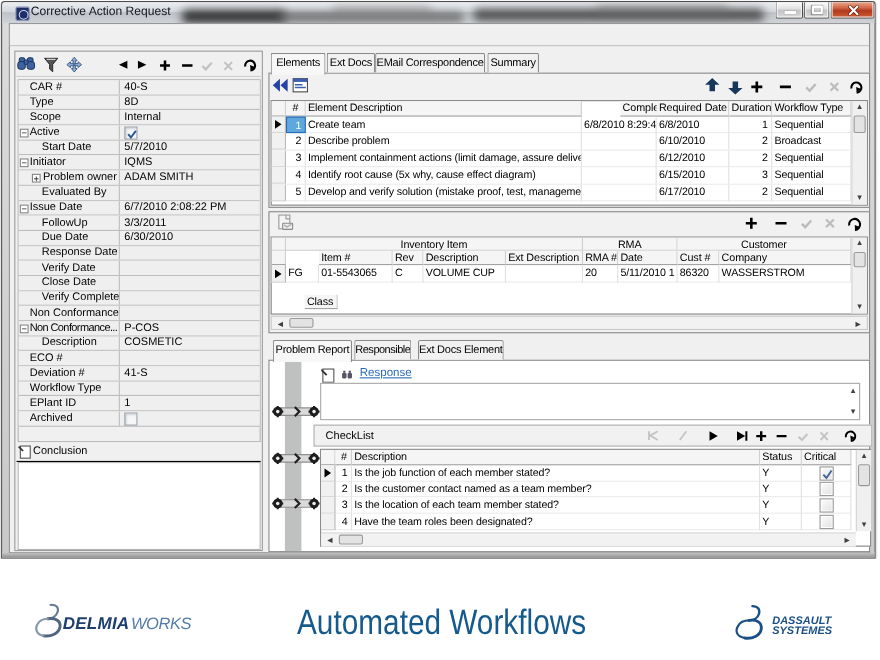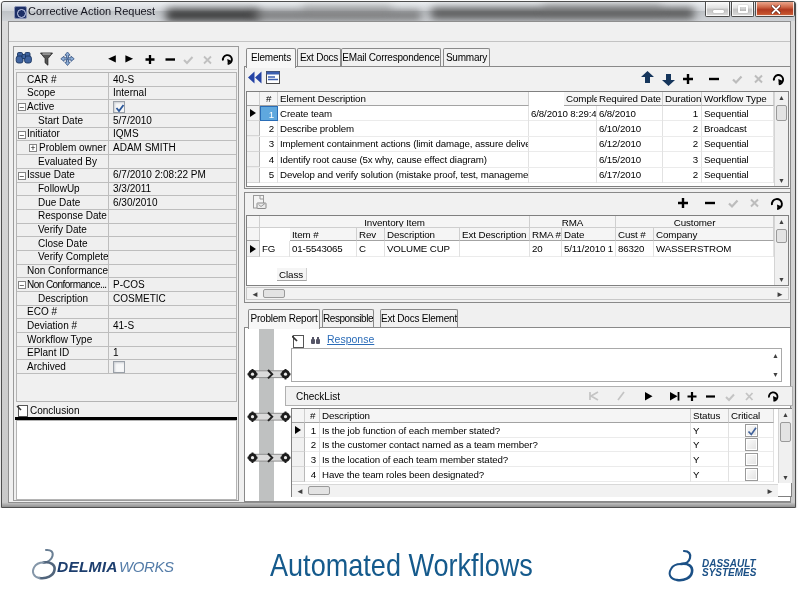--- a/index.html
+++ b/index.html
@@ -41,21 +41,21 @@
 
 #pgrid { position:absolute; left:2px; top:25px; width:221px; height:330px; background:#f0f0f0; border:1px solid #b4b4b4; }
 .prow { position:relative; height:13.7px; border-bottom:1px solid #bdbdbd; background:#efefef; }
 .prow .lab { position:absolute; left:0; top:0; width:92px; height:100%; border-right:1px solid #bdbdbd; font-size:10px; color:#000; white-space:nowrap; overflow:hidden; }
 .prow .lab span { position:absolute; top:0.5px; }
 .prow .val { position:absolute; left:93px; top:0; right:0; height:100%; font-size:10px; }
 .prow .val span { position:absolute; top:0.5px; left:3px; white-space:nowrap; }
 .exp { position:absolute; top:3px; width:8px; height:8px; border:1px solid #848484; background:#fff; font-size:8.5px; line-height:6px; text-align:center; color:#000; }
 .cb { position:absolute; width:12px; height:12px; border:1px solid #9aa0a8; background:#f6f7f8; top:0.5px; left:3px; box-shadow:inset 1px 1px 2px rgba(120,130,140,.35); }
 
-#conchead { position:absolute; left:1px; top:355px; width:222px; height:18px; background:#f0f0f0; border-bottom:3px solid #000000; }
+#conchead { position:absolute; left:1px; top:355px; width:222px; height:18px; background:#f0f0f0; border-bottom:1px solid #000000; }
 #concbox { position:absolute; left:2px; top:373px; width:221px; height:80px; background:#fff; border:1px solid #b4b4b4; }
 
 .tab { position:absolute; top:0; height:18px; background:#f1f1f1; border:1px solid #898989; border-bottom:none; border-radius:2px 2px 0 0; font-size:10px; letter-spacing:-0.22px; text-align:center; padding-top:3px; white-space:nowrap; overflow:hidden; }
 .tab.active { background:#f7f7f7; height:20px; top:-2px; z-index:3; }
 .tabpage { position:absolute; background:#f1f1f1; border:1px solid #898989; }
 
 .dgrid { position:absolute; background:#fff; border:1px solid #808080; }
 .vsb { position:absolute; width:14px; background:#f0f0f0; border-left:1px solid #d4d4d4; }
 .sbthumb { position:absolute; background:#e3e3e3; border:1px solid #9a9a9a; border-radius:2px; }
 .arr { position:absolute; font-size:8px; color:#404040; }
@@ -139,20 +139,28 @@
             <path d="M212.3 11 l0.5 5.1 l4.1-3.1 Z" fill="#000"></path>
           </svg>
         </div>
         <div id="pgrid">
           <div class="prow">
               <div class="lab">
                 <span style="left:10px;">CAR #</span>
               </div>
               <div class="val">
                 <span>40-S</span>
+              </div>
+            </div>
+          <div class="prow">
+              <div class="lab">
+                <span style="left:10px;">Type</span>
+              </div>
+              <div class="val">
+                <span>8D</span>
               </div>
             </div>
           <div class="prow">
               <div class="lab">
                 <span style="left:10px;">Scope</span>
               </div>
               <div class="val">
                 <span>Internal</span>
               </div>
             </div>

